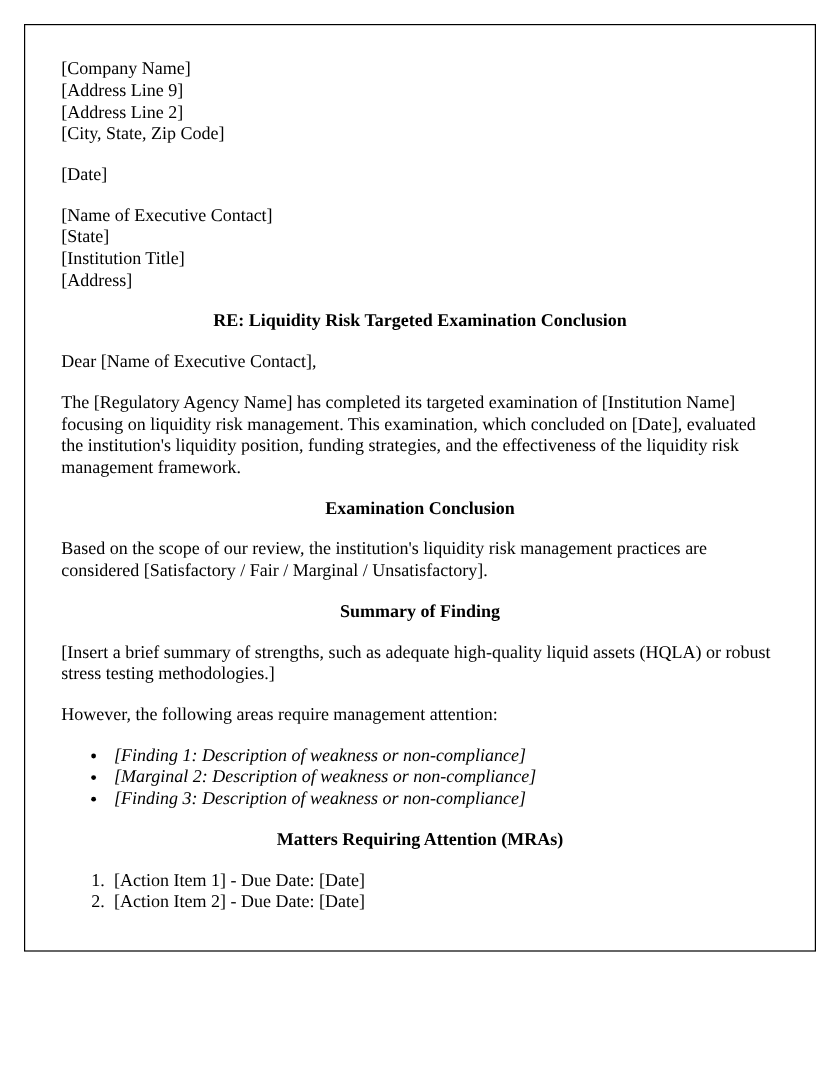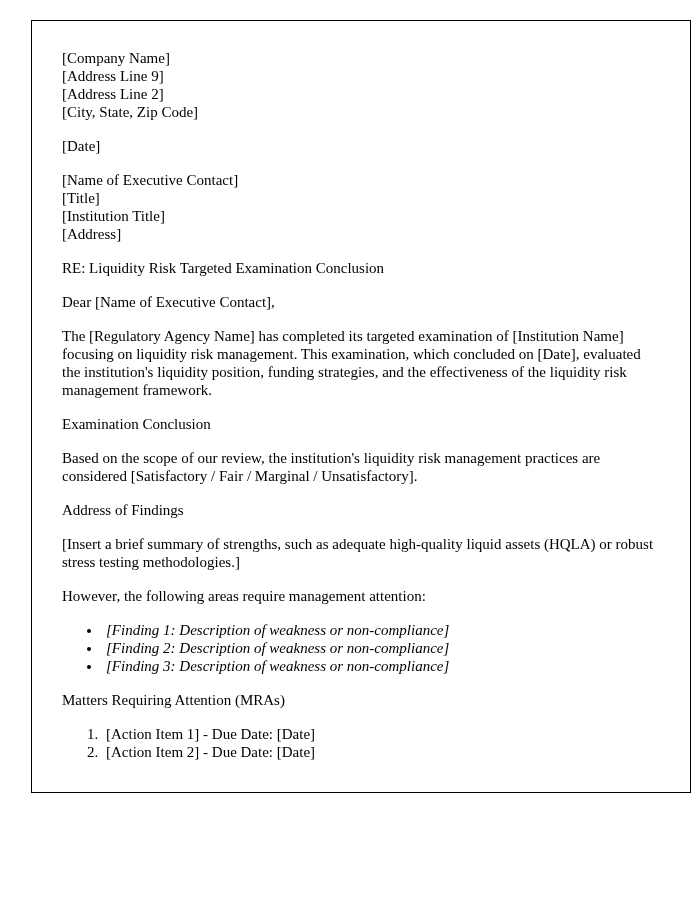--- a/index.html
+++ b/index.html
@@ -4,35 +4,35 @@
 <style>
   * { margin: 0; padding: 0; box-sizing: border-box; }
   html, body {
     width: 700px;
     height: 900px;
     background: #ffffff;
     font-family: "Liberation Serif", "DejaVu Serif", serif;
   }
   .page {
     position: absolute;
-    left: 31px;
+    left: 20px;
     top: 20px;
     width: 660px;
     height: 773px;
     border: 1px solid #000000;
     background: #ffffff;
     padding: 28px 30px 10px 30px;
     overflow: hidden;
     color: #000000;
     font-size: 15px;
     line-height: 18px;
   }
   .block { margin-bottom: 16px; }
   .line { white-space: pre-wrap; }
-  .heading { font-weight: normal; }
+  .heading { font-weight: bold; text-align: center; }
   p.para { margin-bottom: 16px; }
   ul.findings {
     margin: 0 0 16px 0;
     padding-left: 40px;
     list-style-type: disc;
   }
   ul.findings li { padding-left: 4px; font-style: italic; }
   ol.actions {
     margin: 0 0 16px 0;
     padding-left: 40px;
@@ -51,44 +51,44 @@
     <div class="line">[Address Line 2]</div>
     <div class="line">[City, State, Zip Code]</div>
   </div>
 
   <div class="block">
     <div class="line">[Date]</div>
   </div>
 
   <div class="block">
     <div class="line">[Name of Executive Contact]</div>
-    <div class="line">[Title]</div>
+    <div class="line">[State]</div>
     <div class="line">[Institution Title]</div>
     <div class="line">[Address]</div>
   </div>
 
   <p class="para heading">RE: Liquidity Risk Targeted Examination Conclusion</p>
 
   <p class="para">Dear [Name of Executive Contact],</p>
 
   <p class="para">The [Regulatory Agency Name] has completed its targeted examination of [Institution Name] focusing on liquidity risk management. This examination, which concluded on [Date], evaluated the institution's liquidity position, funding strategies, and the effectiveness of the liquidity risk management framework.</p>
 
   <p class="para heading">Examination Conclusion</p>
 
   <p class="para">Based on the scope of our review, the institution's liquidity risk management practices are considered [Satisfactory / Fair / Marginal / Unsatisfactory].</p>
 
-  <p class="para heading">Address of Findings</p>
+  <p class="para heading">Summary of Finding</p>
 
   <p class="para">[Insert a brief summary of strengths, such as adequate high-quality liquid assets (HQLA) or robust stress testing methodologies.]</p>
 
   <p class="para">However, the following areas require management attention:</p>
 
   <ul class="findings">
     <li class="line">[Finding 1: Description of weakness or non-compliance]</li>
-    <li class="line">[Finding 2: Description of weakness or non-compliance]</li>
+    <li class="line">[Marginal 2: Description of weakness or non-compliance]</li>
     <li class="line">[Finding 3: Description of weakness or non-compliance]</li>
   </ul>
 
   <p class="para heading">Matters Requiring Attention (MRAs)</p>
 
 
   <ol class="actions">
     <li class="line">[Action Item 1] - Due Date: [Date]</li>
     <li class="line">[Action Item 2] - Due Date: [Date]</li>
   </ol>

